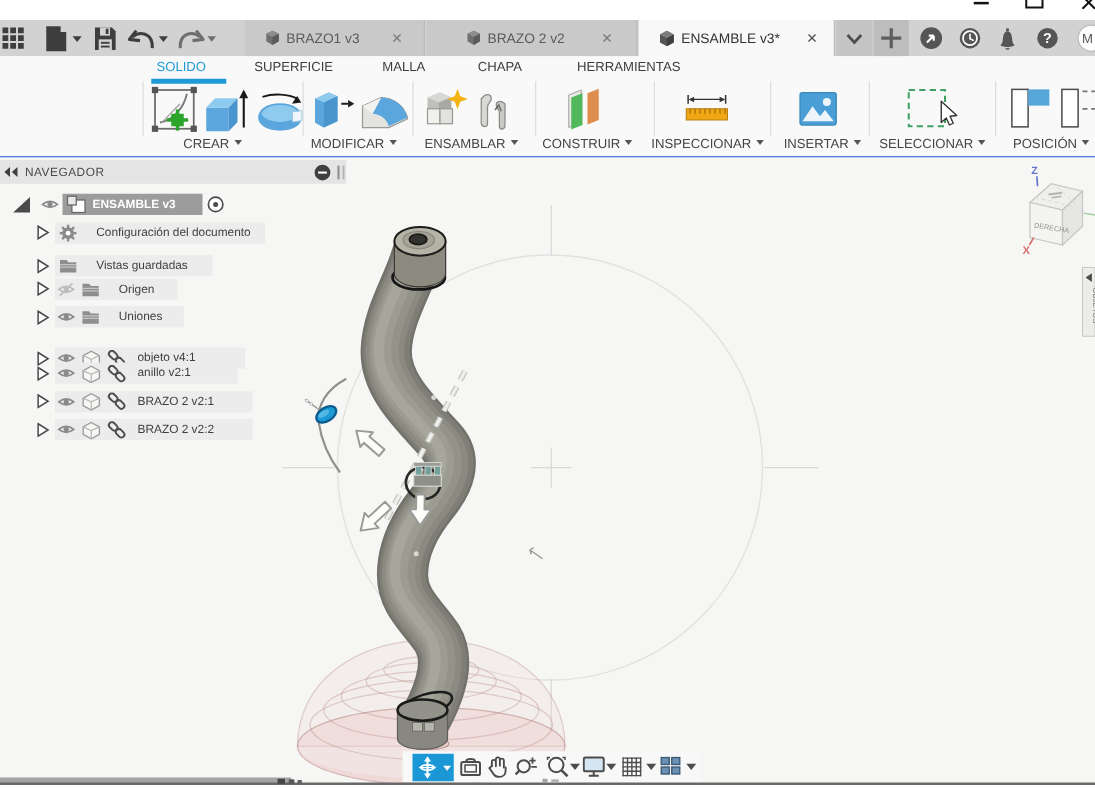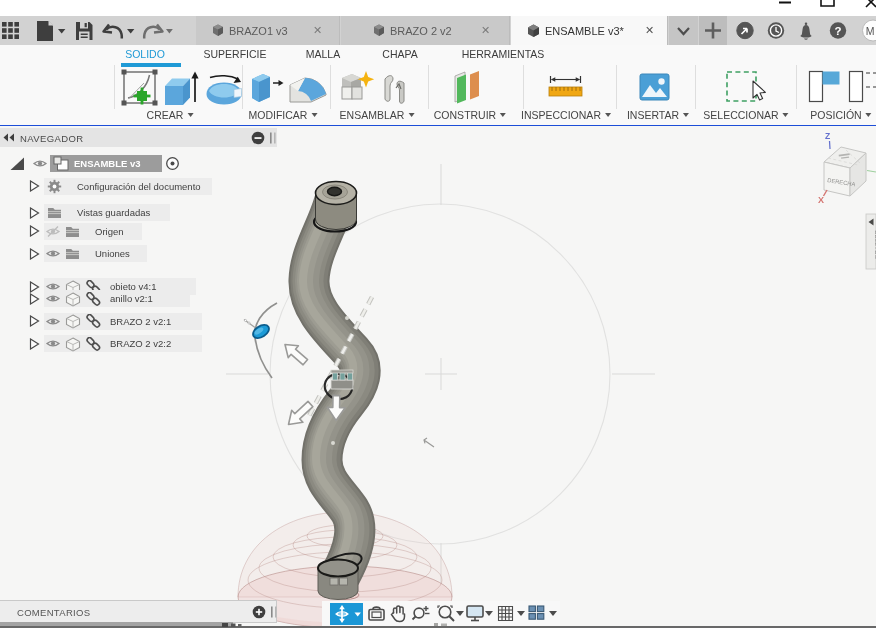--- a/index.html
+++ b/index.html
@@ -541,30 +541,20 @@
             <path d="M1.5 4.5 L8 7.5 L14.5 4.5 M8 7.5 V14" fill="none" stroke="#b8b8b6" stroke-width="1"></path>
           </svg>
         <svg class="abs" style="left:85px;top:1.5px" width="17" height="14">
             <g transform="rotate(45 8.5 7)" fill="none" stroke="#4e4e4e" stroke-width="1.6">
               <rect x="0.5" y="4.6" width="7.6" height="4.8" rx="2.4"></rect>
               <rect x="8.4" y="4.6" width="7.6" height="4.8" rx="2.4"></rect>
             </g>
           </svg>
         <span class="abs" style="left:110px;top:3px;">BRAZO 2 v2:2</span>
       </div>
-    </div>
-    <div id="combar">
-      <span class="abs" style="left:17px;top:6px;letter-spacing:0.3px;">COMENTARIOS</span>
-      <svg class="abs" style="left:252px;top:3.5px" width="25" height="15">
-        <circle cx="7" cy="7" r="6.3" fill="#3f3f3f"></circle>
-          <rect x="3.8" y="6.2" width="6.4" height="1.6" fill="#fff"></rect>
-          <rect x="6.2" y="3.8" width="1.6" height="6.4" fill="#fff"></rect>
-        <rect x="19" y="1.5" width="1.6" height="11" fill="#8a8a8a"></rect>
-          <rect x="23" y="1.5" width="1.6" height="11" fill="#b5b5b5"></rect>
-      </svg>
     </div>
     <div id="navbar">
       <div class="abs" style="left:8px;top:1.5px;width:33px;height:22px;background:#1b97d6;">
         <svg width="33" height="22">
           <path d="M12 5 V17" stroke="#fff" stroke-width="1.7"></path>
           <path d="M6.5 11 H17.5" stroke="#fff" stroke-width="1"></path>
           <path d="M5 11 l2.5 -1.8 v3.6 z M19 11 l-2.5 -1.8 v3.6 z" fill="#fff"></path>
           <path d="M12 2 l-2.8 4.2 h5.6 z" fill="#fff"></path>
           <path d="M12 20 l-2.8 -4.2 h5.6 z" fill="#fff"></path>
           <ellipse cx="12" cy="11" rx="4.8" ry="2.1" fill="none" stroke="#fff" stroke-width="1.3"></ellipse>

